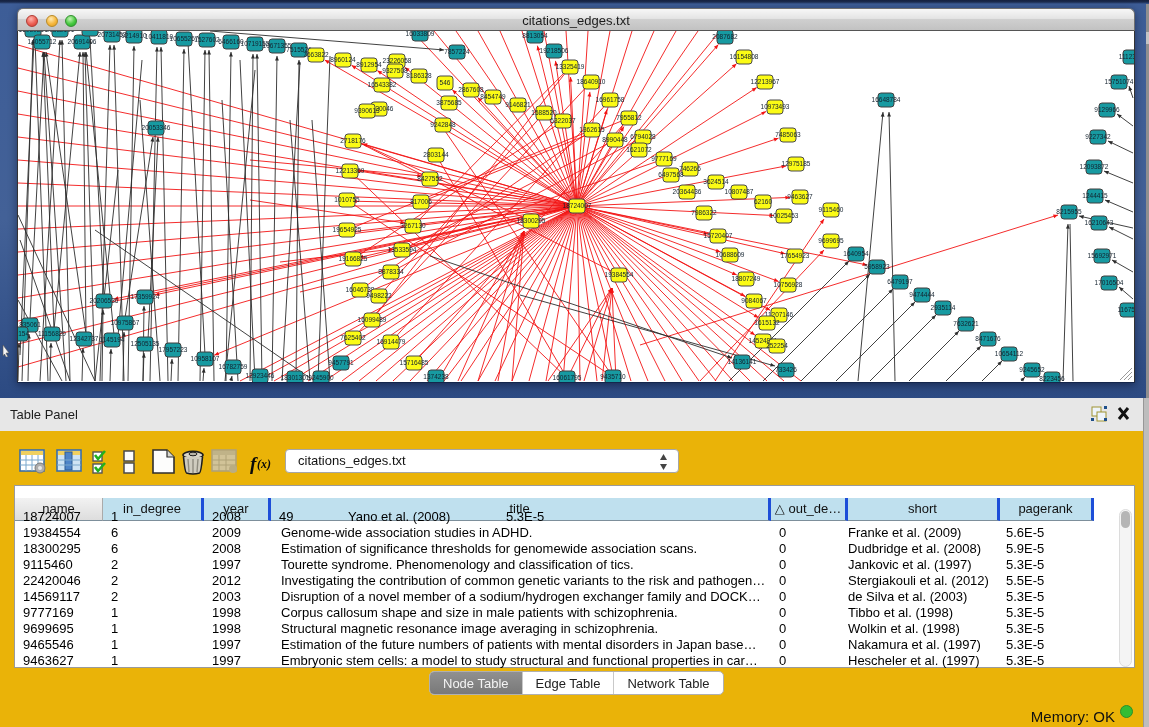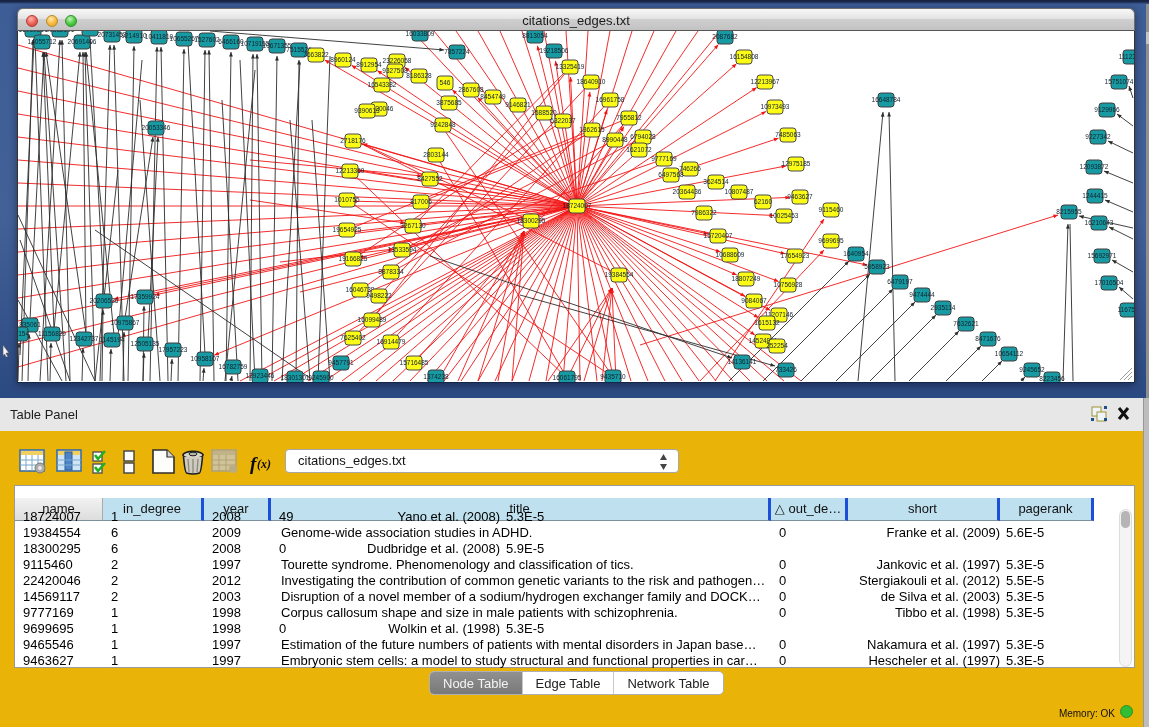--- a/index.html
+++ b/index.html
@@ -18,28 +18,28 @@
 .toolbar{position:absolute;left:0;top:40px;width:1143px;height:42px}
 .dd{position:absolute;left:285px;top:11px;width:394px;height:24px;background:#fff;border:1px solid #a6a6a6;border-radius:4px;font-size:13px;color:#111;line-height:22px;padding-left:12px}
 .table{position:absolute;left:14px;top:87px;width:1121px;height:183px;background:#fff;border:1px solid #9a9a9a}
 .thead{position:absolute;left:0;top:12px;width:1080px;height:23px;display:flex;font-size:13px;color:#111}
 .th{background:#bfe0ee;border-right:3px solid #1d4ed8;border-bottom:1px solid #7d8f9b;text-align:center;line-height:22px}
 .th.g{background:linear-gradient(180deg,#f2f2f2,#dddddd);border-right:1px solid #aaa}
 .tbody{position:absolute;left:0;top:23px;width:1080px;font-size:13px;color:#000}
 .tr{display:flex;height:16px;line-height:16px;white-space:nowrap}
 .c1{width:88px;padding-left:8px}.c2{width:101px;padding-left:8px}.c3{width:67px;padding-left:8px}
 .c4{width:500px;padding-left:10px;overflow:hidden}.c5{width:77px;padding-left:8px}
-.c6{width:152px;text-align:right}.c7{width:94px;padding-left:6px}
+.c6{width:152px;text-align:left}.c7{width:94px;padding-left:6px}
 .sbar{position:absolute;right:2px;top:23px;width:13px;height:158px;background:#f4f4f4;border:1px solid #dcdcdc;border-radius:7px}
 .thumb{position:absolute;left:1px;top:1px;width:9px;height:17px;background:#b5b5b5;border-radius:5px}
 .tabs{position:absolute;left:429px;top:273px;height:24px;display:flex;font-size:13px;border:1px solid #b0b0b0;border-radius:5px;overflow:hidden;background:#fff}
 .tab{padding:0 13px;line-height:23px;color:#222}
 .tab.sel{background:linear-gradient(180deg,#909090,#797979);color:#f4f4f4}
 .tab.mid{border-left:1px solid #c9c9c9;border-right:1px solid #c9c9c9}
-.mem{position:absolute;right:34px;top:310px;font-size:10px;color:#111}
+.mem{position:absolute;right:34px;top:310px;font-size:15px;color:#111}
 .dot{position:absolute;right:16px;top:307px;width:13px;height:13px;border-radius:50%;background:#33bd33;border:1px solid #2a8f2a}
 </style></head><body>
 <div class="desktop">
     <div style="position:absolute;right:0;top:4px;width:3px;height:394px;background:#8f8f8f"></div>
     <div style="position:absolute;right:0;top:32px;width:3px;height:12px;background:#c4c4c4"></div>
     <svg width="10" height="12" style="position:absolute;left:1px;top:345px">
       <path d="M2 0 L8 8 L5 8 L7 12 L5 12 L3.5 9 L2 11 Z" fill="#f5f5f5" stroke="#555" stroke-width="0.6"></path>
     </svg>
  <div class="win">
   <div class="titlebar">
@@ -781,20 +781,21 @@
           <div class="c3">2009</div>
           <div class="c4">Genome-wide association studies in ADHD.</div>
           <div class="c5">0</div>
           <div class="c6">Franke et al. (2009)</div>
           <div class="c7">5.6E-5</div>
         </div>
         <div class="tr">
           <div class="c1">18300295</div>
           <div class="c2">6</div>
           <div class="c3">2008</div>
+          <div class="c4">Estimation of significance thresholds for genomewide association scans.</div>
           <div class="c5">0</div>
           <div class="c6">Dudbridge et al. (2008)</div>
           <div class="c7">5.9E-5</div>
         </div>
         <div class="tr">
           <div class="c1">9115460</div>
           <div class="c2">2</div>
           <div class="c3">1997</div>
           <div class="c4">Tourette syndrome. Phenomenology and classification of tics.</div>
           <div class="c5">0</div>
@@ -825,20 +826,21 @@
           <div class="c3">1998</div>
           <div class="c4">Corpus callosum shape and size in male patients with schizophrenia.</div>
           <div class="c5">0</div>
           <div class="c6">Tibbo et al. (1998)</div>
           <div class="c7">5.3E-5</div>
         </div>
         <div class="tr">
           <div class="c1">9699695</div>
           <div class="c2">1</div>
           <div class="c3">1998</div>
+          <div class="c4">Structural magnetic resonance image averaging in schizophrenia.</div>
           <div class="c5">0</div>
           <div class="c6">Wolkin et al. (1998)</div>
           <div class="c7">5.3E-5</div>
         </div>
         <div class="tr">
           <div class="c1">9465546</div>
           <div class="c2">1</div>
           <div class="c3">1997</div>
           <div class="c4">Estimation of the future numbers of patients with mental disorders in Japan base…</div>
           <div class="c5">0</div>

